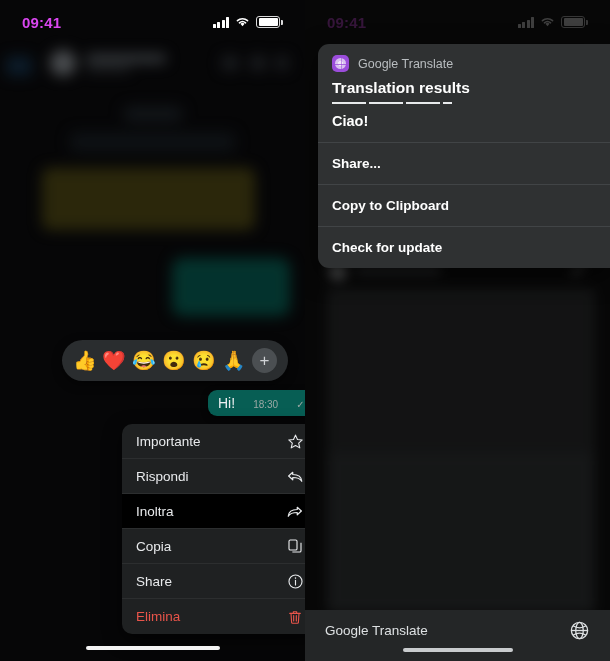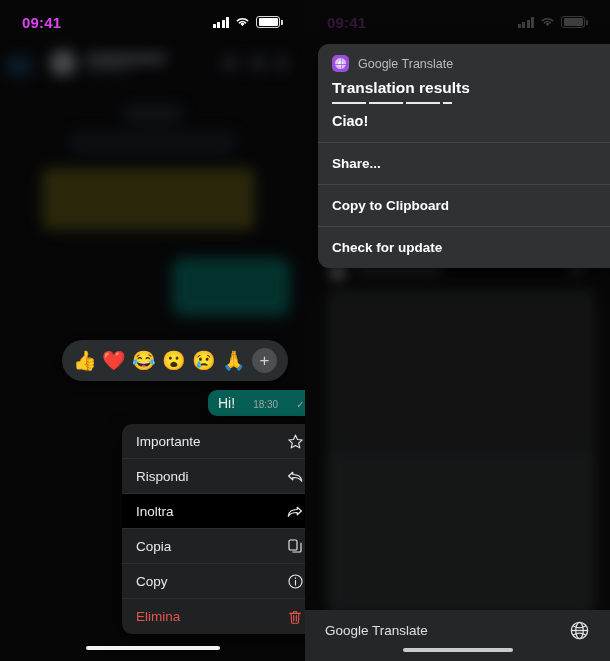--- a/index.html
+++ b/index.html
@@ -283,21 +283,21 @@
         <span class="ctx-label">Copia</span>
         <span class="ctx-icon">
           <svg width="16" height="16" viewBox="0 0 24 24" fill="none" stroke="currentColor" stroke-width="1.7" stroke-linejoin="round">
             <rect x="3" y="3" width="12" height="15" rx="2"></rect>
             <path d="M8 21 L19 21 A2 2 0 0 0 21 19 L21 7"></path>
           </svg>
         </span>
       </div>
 
       <div class="ctx-item">
-        <span class="ctx-label">Copy</span>
+        <span class="ctx-label">Share</span>
         <span class="ctx-icon">
           <svg width="17" height="17" viewBox="0 0 24 24" fill="none" stroke="currentColor" stroke-width="1.6" stroke-linecap="round">
             <circle cx="12" cy="12" r="9.2"></circle>
             <line x1="12" y1="10.5" x2="12" y2="17"></line>
             <circle cx="12" cy="7.2" r="1.1" fill="currentColor" stroke="none"></circle>
           </svg>
         </span>
       </div>
 
       <div class="ctx-item danger">

